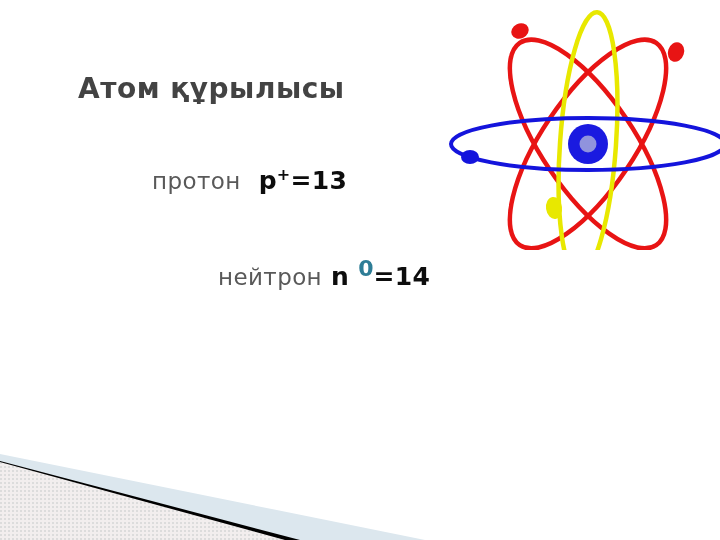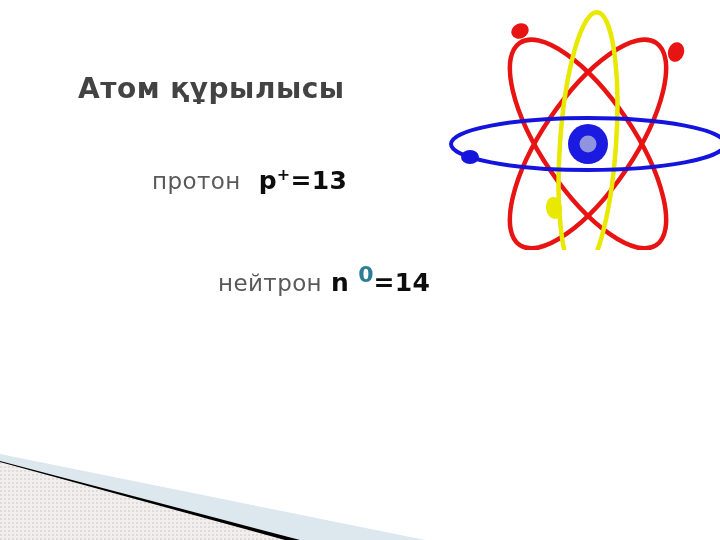--- a/index.html
+++ b/index.html
@@ -61,21 +61,21 @@
     color: #2e7d96;
     vertical-align: super;
     line-height: 0;
     font-weight: bold;
     letter-spacing: 0;
   }
   .gap { display: inline-block; width: 18px; }
   .gap-sm { display: inline-block; width: 9px; }
 
   #line-proton   { left: 152px; top: 166px; }
-  #line-neutron  { left: 218px; top: 268px; }
+  #line-neutron  { left: 218px; top: 262px; }
   #line-electron { left: 281px; top: 355px; }
 
   
   #atom {
     position: absolute;
     left: 420px;
     top: -22px;
     width: 320px;
     height: 272px;
   }

